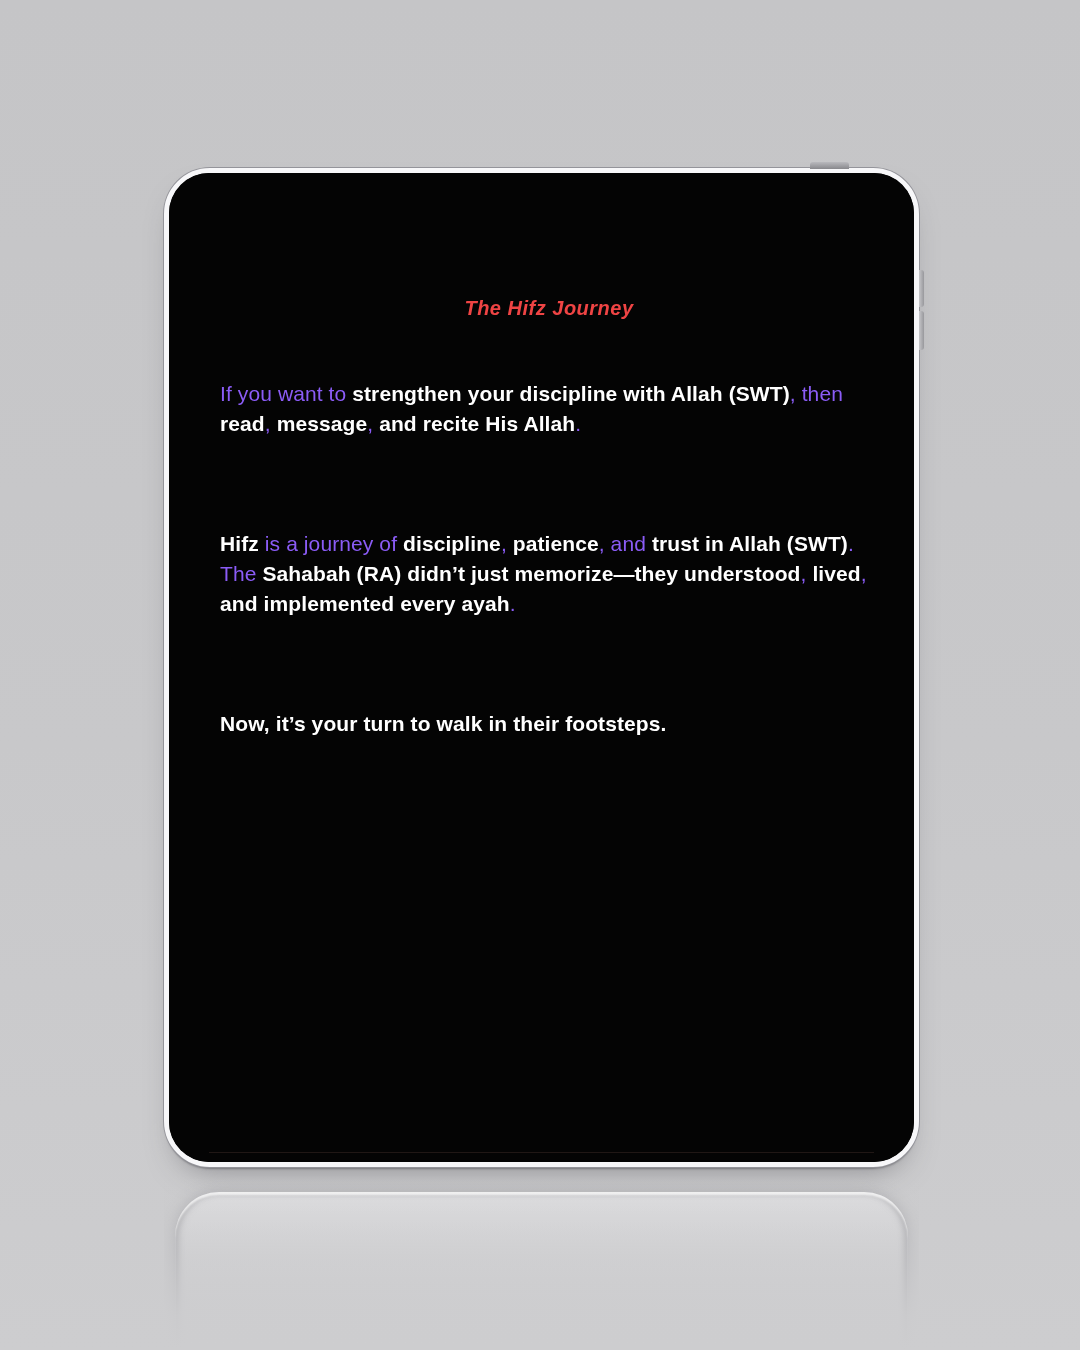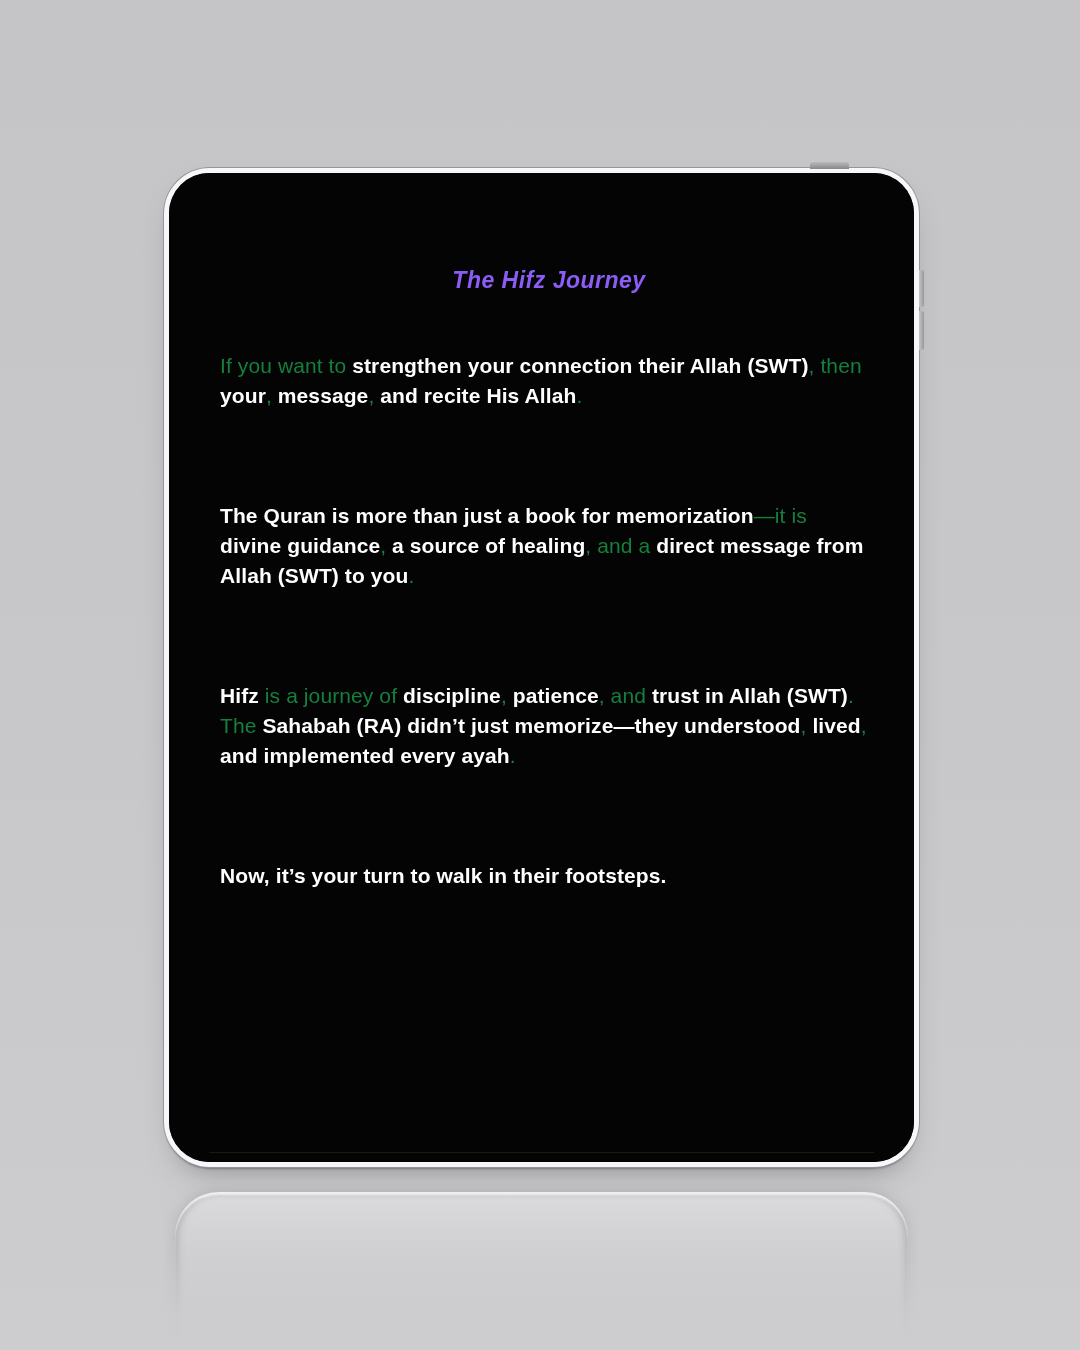--- a/index.html
+++ b/index.html
@@ -63,43 +63,43 @@
     position: absolute;
     left: 40px;
     right: 40px;
     bottom: 9px;
     height: 1px;
     background: rgba(130, 90, 80, 0.22);
   }
 
   
   .title {
-    margin-top: 86px;
+    margin-top: 114px;
     text-align: center;
-    font-size: 23px;
+    font-size: 20px;
     line-height: 42px;
     font-weight: 700;
     font-style: italic;
-    color: #8b5cf6;
+    color: #ef4444;
     letter-spacing: 0.5px;
   }
 
   .paragraphs { margin-top: 50px; }
 
   .para {
     font-size: 21px;
     line-height: 30px;
     margin-bottom: 90px;
     letter-spacing: 0.1px;
     max-width: 652px;
   }
   .para:nth-child(4) { margin-bottom: 44px; }
   .para:last-child { margin-bottom: 12px; }
 
-  .para .r { color: #15803d; font-weight: 400; }
+  .para .r { color: #8b5cf6; font-weight: 400; }
   .para .b { color: #ffffff; font-weight: 700; }
 
   
   .reflection {
     position: absolute;
     left: 164px;
     top: 1179px;
     width: 755px;
     height: 171px;
     overflow: hidden;
@@ -135,22 +135,21 @@
 
   <div class="tablet">
     <div class="power-button"></div>
     <div class="vol-button vol-up"></div>
     <div class="vol-button vol-down"></div>
 
     <div class="screen">
       <h1 class="title">The Hifz Journey</h1>
 
       <div class="paragraphs" id="paragraphs">
-          <div class="para"><span class="r">If you want to </span><span class="b">strengthen your connection their Allah (SWT)</span><span class="r">, then </span><span class="b">your</span><span class="r">, </span><span class="b">message</span><span class="r">, </span><span class="b">and recite His Allah</span><span class="r">.</span></div>
-          <div class="para"><span class="b">The Quran is more than just a book for memorization</span><span class="r">—it is </span><span class="b">divine guidance</span><span class="r">, </span><span class="b">a source of healing</span><span class="r">, and a </span><span class="b">direct message from Allah (SWT) to you</span><span class="r">.</span></div>
+          <div class="para"><span class="r">If you want to </span><span class="b">strengthen your discipline with Allah (SWT)</span><span class="r">, then </span><span class="b">read</span><span class="r">, </span><span class="b">message</span><span class="r">, </span><span class="b">and recite His Allah</span><span class="r">.</span></div>
           <div class="para"><span class="b">Hifz</span><span class="r"> is a journey of </span><span class="b">discipline</span><span class="r">, </span><span class="b">patience</span><span class="r">, and </span><span class="b">trust in Allah (SWT)</span><span class="r">. The </span><span class="b">Sahabah (RA) didn’t just memorize—they understood</span><span class="r">, </span><span class="b">lived</span><span class="r">, </span><span class="b">and implemented every ayah</span><span class="r">.</span></div>
           <div class="para"><span class="b">Now, it’s your turn to walk in their footsteps.</span></div>
         </div>
 
       <div class="screen-hairline"></div>
     </div>
   </div>
 
   <div class="reflection">
     <div class="refl-body"></div>

